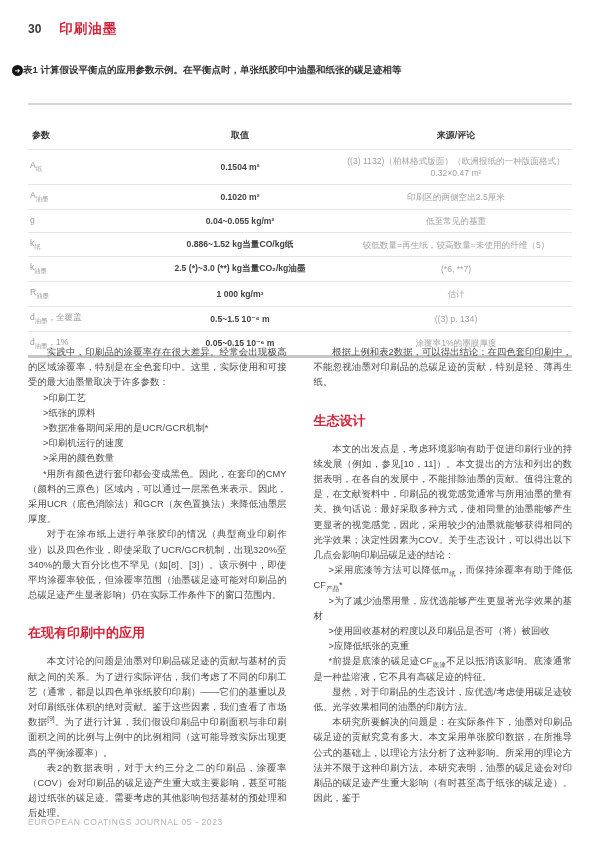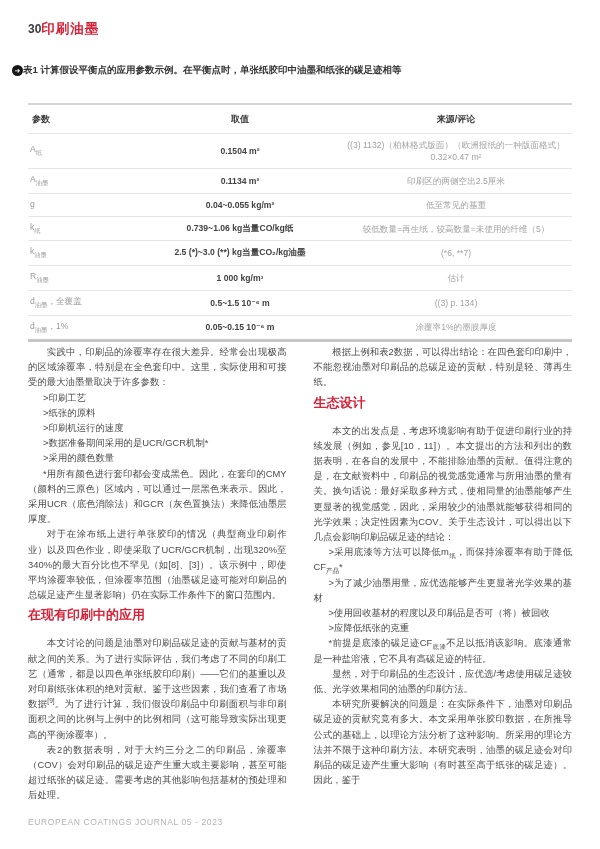--- a/index.html
+++ b/index.html
@@ -1,42 +1,42 @@
 <!DOCTYPE html>
 <html><head>
 <meta charset="utf-8">
 <style>
   :root{ --red:#d62237; }
   html,body{margin:0;padding:0;background:#fff;}
   .page{position:relative;width:600px;height:849px;background:#fff;overflow:hidden;
         font-family:"Liberation Sans","DejaVu Sans",sans-serif;color:#474747;}
-  .hdr{position:absolute;top:20px;left:28px;display:flex;align-items:baseline;}
+  .hdr{position:absolute;top:20px;left:28px;display:flex;gap:18px;align-items:baseline;}
   .pageno{font-size:12px;font-weight:bold;color:#3a3a3a;}
   .kicker{font-size:13.5px;font-weight:bold;color:var(--red);letter-spacing:1px;}
   .caption-row{position:absolute;top:64px;left:12px;width:576px;display:flex;gap:0;align-items:flex-start;}
   .cap-icon{flex:0 0 11px;width:11px;height:11px;background:#161616;color:#fff;border-radius:50%;
             font-size:7px;line-height:11px;text-align:center;margin-top:1px;}
   .caption{font-size:9.5px;font-weight:bold;color:#333;}
   table.data{position:absolute;top:103px;left:28px;width:544px;border-collapse:collapse;table-layout:fixed;
              border-top:2px solid #d6d6d6;border-bottom:3px solid #c6c6c6;}
-  table.data th{font-size:9px;color:#3a3a3a;font-weight:bold;padding:8px 2px 7px;}
+  table.data th{font-size:9px;color:#3a3a3a;font-weight:bold;padding:24px 2px 7px;}
   table.data td{font-size:8.6px;padding:5px 2px;border-top:1px solid #e6e6e6;vertical-align:middle;}
   col.c1{width:112px;} col.c2{width:200px;} col.c3{width:232px;}
   .th-param{text-align:left;padding-left:4px !important;}
   td.param{color:#9a9a9a;text-align:left;padding-left:4px;font-size:8.8px;}
   td.param sub{font-size:6.3px;}
   td.value{text-align:center;font-weight:bold;color:#424242;}
   td.comment{text-align:center;color:#a3a3a3;line-height:12px;}
   .cols{position:absolute;top:344px;left:28px;width:544px;display:flex;gap:27px;}
   .col{width:266px;font-size:9.4px;line-height:15.2px;text-align:justify;color:#4a4a4a;}
   .col p{margin:0;}
   .indent{text-indent:2em;}
   .bullet{text-indent:1.6em;}
   .fnote{text-indent:1.6em;}
-  h2.red{color:var(--red);font-size:13px;line-height:13px;margin:6px 0 14px;font-weight:bold;text-indent:0;}
+  h2.red{color:var(--red);font-size:13px;line-height:13px;margin:24px 0 14px;font-weight:bold;text-indent:0;}
   .col sup{font-size:6.5px;line-height:0;}
   .col sub{font-size:6.5px;line-height:0;}
   .footer{position:absolute;top:817px;left:28px;font-size:8.5px;color:#b3b3b3;letter-spacing:.6px;}
 </style>
 </head>
 <body>
 
 <div class="page">
 
   <div class="hdr">
@@ -63,31 +63,31 @@
       </tr>
     </thead>
     <tbody>
       <tr>
         <td class="param"><span>A</span><sub>纸</sub><span></span></td>
         <td class="value">0.1504 m²</td>
         <td class="comment">((3) 1132)（柏林格式版面）（欧洲报纸的一种版面格式）0.32×0.47 m²</td>
       </tr>
       <tr>
         <td class="param"><span>A</span><sub>油墨</sub><span></span></td>
-        <td class="value">0.1134 m²</td>
+        <td class="value">0.1020 m²</td>
         <td class="comment">印刷区的两侧空出2.5厘米</td>
       </tr>
       <tr>
         <td class="param"><span>g</span><sub></sub><span></span></td>
         <td class="value">0.04~0.055 kg/m²</td>
         <td class="comment">低至常见的基重</td>
       </tr>
       <tr>
         <td class="param"><span>k</span><sub>纸</sub><span></span></td>
-        <td class="value">0.739~1.06 kg当量CO/kg纸</td>
+        <td class="value">0.886~1.52 kg当量CO/kg纸</td>
         <td class="comment">较低数量=再生纸，较高数量=未使用的纤维（5）</td>
       </tr>
       <tr>
         <td class="param"><span>k</span><sub>油墨</sub><span></span></td>
         <td class="value">2.5 (*)~3.0 (**) kg当量CO₂/kg油墨</td>
         <td class="comment">(*6, **7)</td>
       </tr>
       <tr>
         <td class="param"><span>R</span><sub>油墨</sub><span></span></td>
         <td class="value">1 000 kg/m³</td>
@@ -105,22 +105,22 @@
       </tr>
     </tbody>
   </table>
 
   <div class="cols">
 
     <div class="col">
       <p class="indent">实践中，印刷品的涂覆率存在很大差异。经常会出现极高的区域涂覆率，特别是在全色套印中。这里，实际使用和可接受的最大油墨量取决于许多参数：</p>
       <p class="bullet">&gt;印刷工艺</p>
       <p class="bullet">&gt;纸张的原料</p>
+      <p class="bullet">&gt;数据准备期间采用的是UCR/GCR机制*</p>
       <p class="bullet">&gt;印刷机运行的速度</p>
-      <p class="bullet">&gt;数据准备期间采用的是UCR/GCR机制*</p>
       <p class="bullet">&gt;采用的颜色数量</p>
       <p class="fnote">*用所有颜色进行套印都会变成黑色。因此，在套印的CMY（颜料的三原色）区域内，可以通过一层黑色来表示。因此，采用UCR（底色消除法）和GCR（灰色置换法）来降低油墨层厚度。</p>
       <p class="indent">对于在涂布纸上进行单张胶印的情况（典型商业印刷作业）以及四色作业，即使采取了UCR/GCR机制，出现320%至340%的最大百分比也不罕见（如[8]、[3]）。该示例中，即使平均涂覆率较低，但涂覆率范围（油墨碳足迹可能对印刷品的总碳足迹产生显著影响）仍在实际工作条件下的窗口范围内。</p>
       <h2 class="red">在现有印刷中的应用</h2>
       <p class="indent"><span>本文讨论的问题是油墨对印刷品碳足迹的贡献与基材的贡献之间的关系。为了进行实际评估，我们考虑了不同的印刷工艺（通常，都是以四色单张纸胶印印刷）——它们的基重以及对印刷纸张体积的绝对贡献。鉴于这些因素，我们查看了市场数据</span><sup>[9]</sup><span>。为了进行计算，我们假设印刷品中印刷面积与非印刷面积之间的比例与上例中的比例相同（这可能导致实际出现更高的平衡涂覆率）。</span></p>
       <p class="indent">表2的数据表明，对于大约三分之二的印刷品，涂覆率（COV）会对印刷品的碳足迹产生重大或主要影响，甚至可能超过纸张的碳足迹。需要考虑的其他影响包括基材的预处理和后处理。</p>
     </div>
 
     <div class="col">
       <p class="indent">根据上例和表2数据，可以得出结论：在四色套印印刷中，不能忽视油墨对印刷品的总碳足迹的贡献，特别是轻、薄再生纸。</p>

